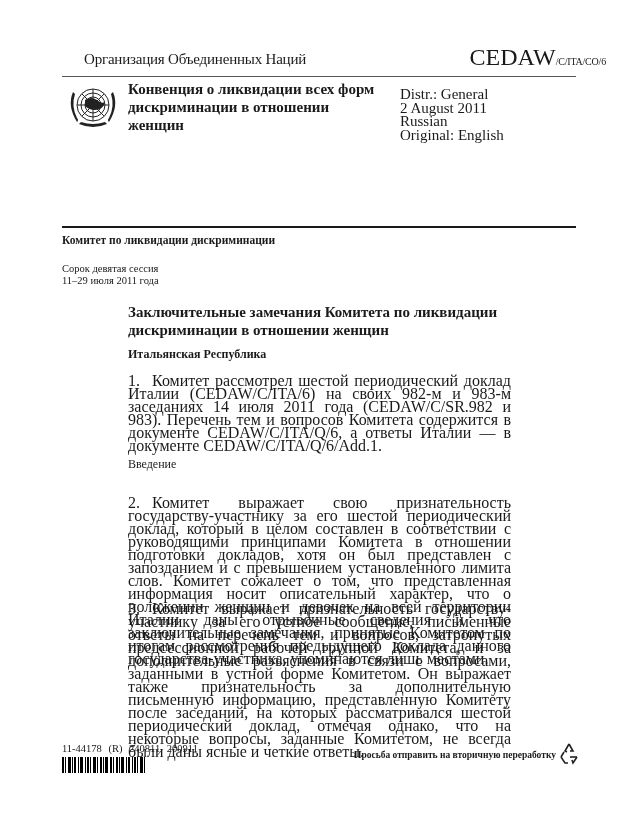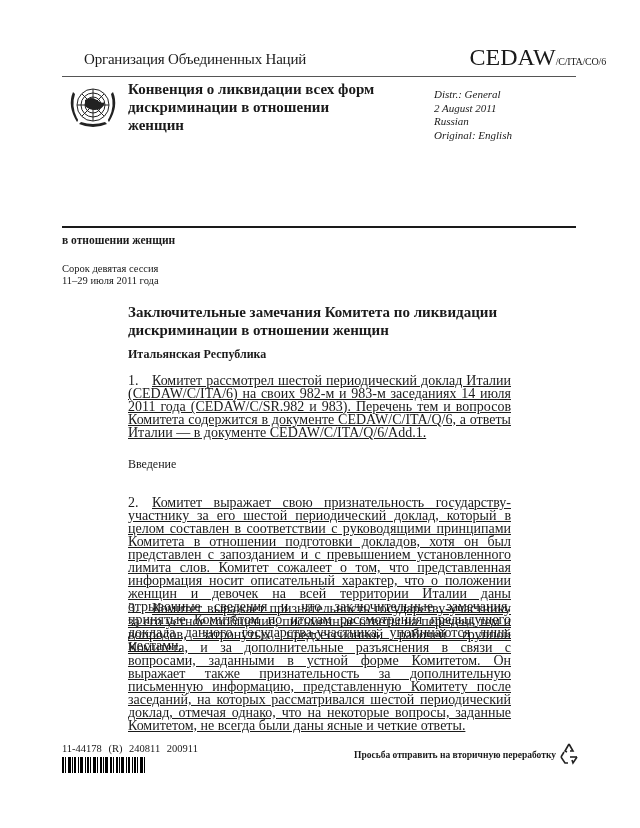--- a/index.html
+++ b/index.html
@@ -5,28 +5,28 @@
   html, body { margin: 0; padding: 0; background: #ffffff; }
   body { width: 640px; height: 828px; position: relative; overflow: hidden;
          font-family: "Liberation Serif", "DejaVu Serif", serif; color: #1a1a1a; }
   .abs { position: absolute; }
   .org { left: 62px; top: 51px; font-size: 15px; letter-spacing: -0.2px; margin-left: 22px; }
   .symbol { right: 34px; top: 44px; font-size: 24px; }
   .symbol .suffix { font-size: 10px; letter-spacing: -0.2px; }
   .rule-thin { left: 62px; width: 514px; top: 76px; height: 1px; background: #555; }
   .emblem { left: 65px; top: 80px; width: 56px; height: 52px; }
   .conv-title { left: 128px; top: 80px; width: 260px; font-weight: bold; font-size: 15px; line-height: 18px; }
-  .distr { left: 434px; top: 88px; font-size: 11px; line-height: 13.5px; font-style: italic; }
+  .distr { left: 400px; top: 88px; font-size: 15px; line-height: 13.5px; }
   .rule-thick { left: 62px; width: 514px; top: 226px; height: 2px; background: #1a1a1a; }
   .committee { left: 62px; top: 233px; font-size: 11.5px; font-weight: bold; line-height: 15px; }
   .session { left: 62px; top: 262px; font-size: 10.5px; font-weight: normal; line-height: 13px; text-align: right; }
   .dates { left: 62px; top: 274px; font-size: 10.5px; line-height: 13px; }
   .main-title { left: 128px; top: 303px; width: 420px; font-size: 15px; font-weight: bold; line-height: 18px; }
   .country { left: 128px; top: 347px; font-size: 12px; font-weight: bold; }
-  .para { left: 128px; width: 383px; font-size: 14px; line-height: 13px; text-align: justify; text-decoration: underline; }
+  .para { left: 128px; width: 383px; font-size: 16px; line-height: 13px; text-align: justify; }
   .p1 { top: 374px; }
   .intro { left: 128px; top: 457px; font-size: 12px; font-weight: normal; }
   .p2 { top: 496px; }
   .p3 { top: 602px; }
   .pnum { display: inline-block; width: 24px; }
   .footer-code { left: 62px; top: 743px; font-size: 10.5px; word-spacing: 4px; }
   .barcode { left: 62px; top: 757px; width: 96px; height: 16px; display: flex; gap: 0; }
   .barcode span { display: inline-block; height: 16px; background: #000; }
   .recycle-text { left: 354px; top: 750px; font-size: 9.5px; font-weight: bold; }
   .recycle-icon { left: 557px; top: 741px; width: 24px; height: 24px; }
@@ -64,21 +64,21 @@
 <div class="abs distr">
   <div>Distr.: General</div>
   <div>2 August 2011</div>
   <div>Russian</div>
   <div>Original: English</div>
 </div>
 
 <div class="abs rule-thick"></div>
 
 <div class="abs committee">
-  <div>в отношении женщин</div>
+  <div>Комитет по ликвидации дискриминации</div>
 </div>
 <div class="abs session">Сорок девятая сессия</div>
 <div class="abs dates">11–29 июля 2011 года</div>
 
 <div class="abs main-title">Заключительные замечания Комитета по ликвидации дискриминации в отношении женщин</div>
 <div class="abs country">Итальянская Республика</div>
 
 <div class="abs para p1"><span class="pnum">1.</span><span>Комитет рассмотрел шестой периодический доклад Италии (CEDAW/C/ITA/6) на своих 982-м и 983-м заседаниях 14 июля 2011 года (CEDAW/C/SR.982 и 983). Перечень тем и вопросов Комитета содержится в документе CEDAW/C/ITA/Q/6, а ответы Италии — в документе CEDAW/C/ITA/Q/6/Add.1.</span></div>
 
 <div class="abs intro">Введение</div>

